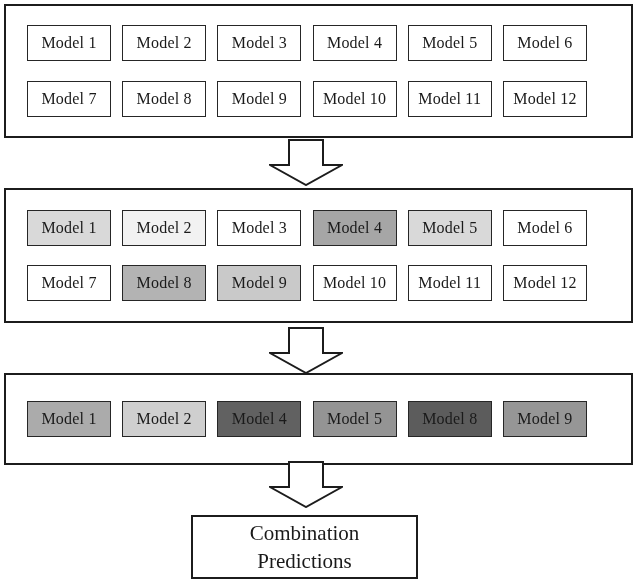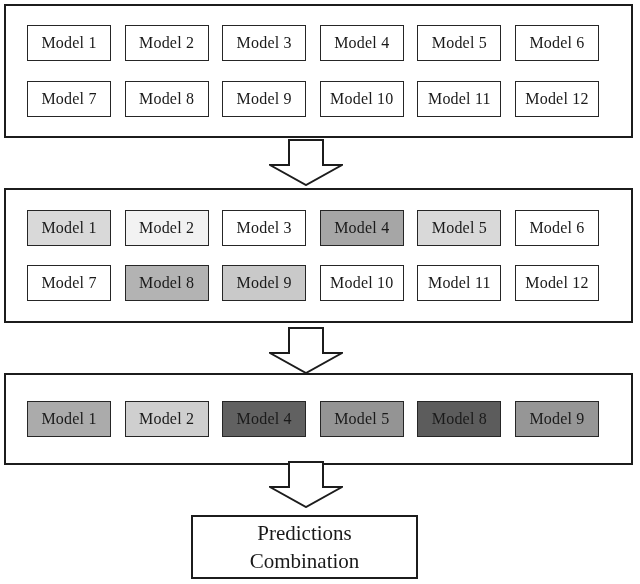--- a/index.html
+++ b/index.html
@@ -27,21 +27,21 @@
     justify-content: space-evenly;
     box-sizing: content-box;
   }
   .panel-1 { top: 4px;   height: 130px; }
   .panel-2 { top: 188px; height: 131px; }
   .panel-3 { top: 373px; height: 88px; }
   .model-row {
     display: flex;
     justify-content: space-between;
     padding-left: 21px;
-    padding-right: 32px;
+    padding-right: 44px;
   }
   .mbox {
     width: 84px;
     height: 36px;
     border: 1.5px solid #262626;
     background: #ffffff;
     display: flex;
     align-items: center;
     justify-content: center;
     font-size: 16px;
@@ -194,17 +194,17 @@
           <span>Model 9</span>
         </div>
     </div>
   </div>
 
   <svg class="arrow arrow-3" viewBox="0 0 74 47">
     <polygon points="20,1 54,1 54,26 73,26 37,46 1,26 20,26" fill="#ffffff" stroke="#1c1c1c" stroke-width="2" stroke-linejoin="miter"></polygon>
   </svg>
 
   <div class="pred-box">
+    <span>Combination</span>
     <span>Predictions</span>
-    <span>Combination</span>
   </div>
 
 </div>
 
 </body></html>

